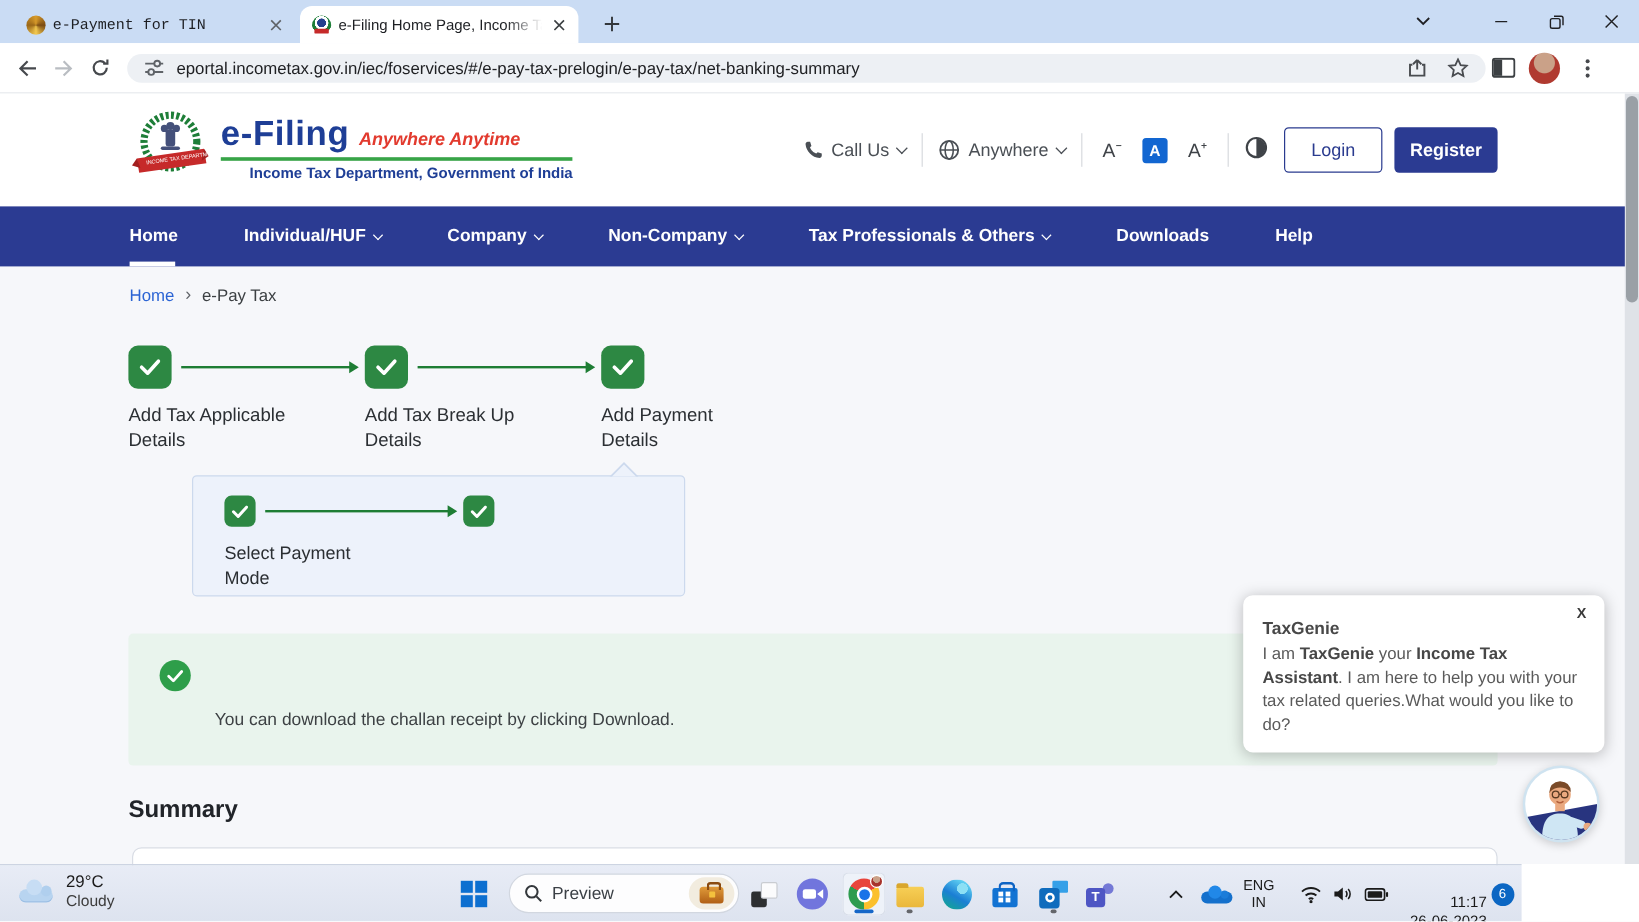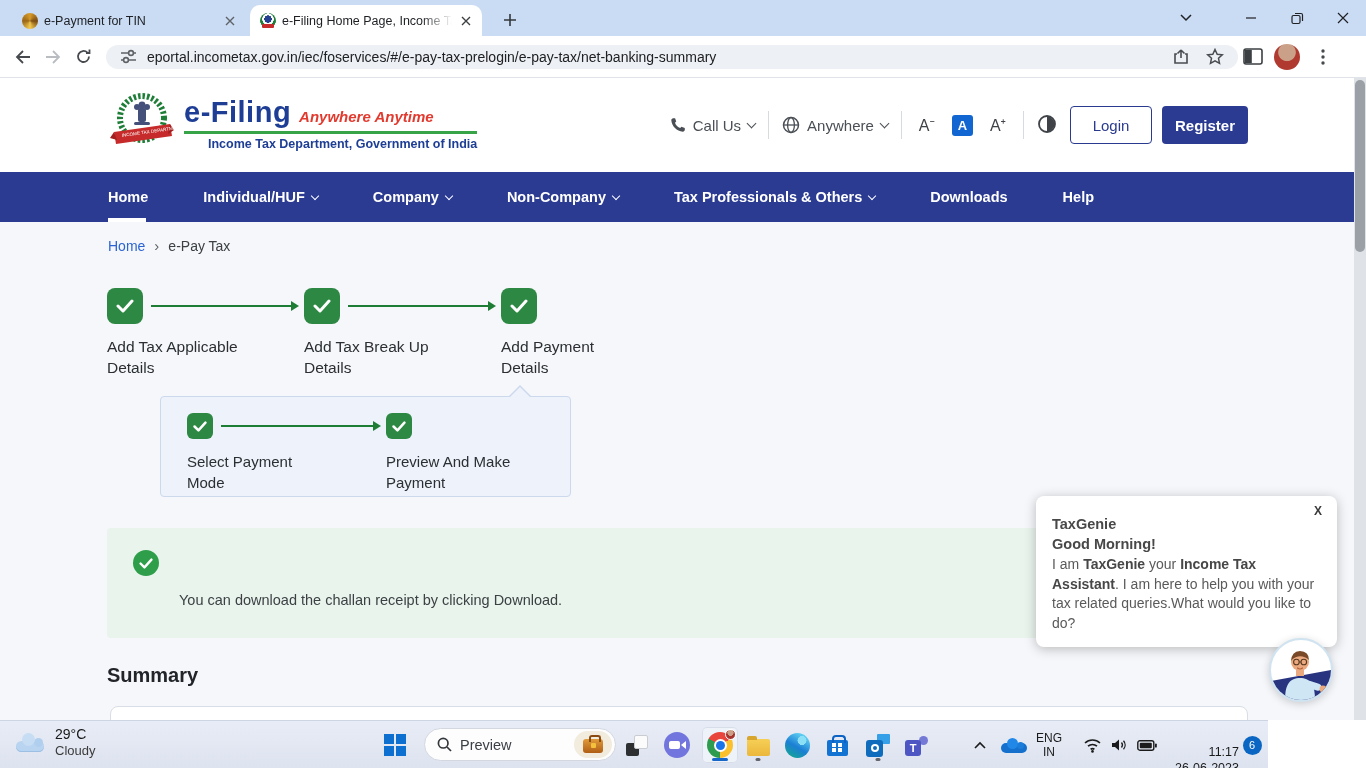--- a/index.html
+++ b/index.html
@@ -2,21 +2,21 @@
 <html><head>
 <meta charset="utf-8">
 <style>
   * { margin:0; padding:0; box-sizing:border-box; }
   body { font-family:"Liberation Sans", sans-serif; }
   .screen { position:relative; width:1366px; height:768px; overflow:hidden; background:#fff; }
 
   
   .titlebar { position:absolute; left:0; top:0; width:1366px; height:36px; background:#cadcf4; }
   .tab { position:absolute; top:5px; height:31px; display:flex; align-items:center; padding:0 8px 0 10px; font-size:12.5px; color:#1d1f23; border-radius:10px 10px 0 0; cursor:default; }
-  .tab.inactive { left:12px; width:234px; }
+  .tab.inactive { left:12px; width:234px;font-family:Liberation Mono, monospace; }
   .tab.active { left:250px; width:232px; background:#fff; }
   .tab-title { flex:1; white-space:nowrap; overflow:hidden; margin:0 6px; -webkit-mask-image:linear-gradient(90deg,#000 82%,transparent); mask-image:linear-gradient(90deg,#000 82%,transparent); }
   .tab-close { width:16px; height:16px; display:flex; align-items:center; justify-content:center; border-radius:50%; color:#5f6368; }
   .fav-tin { width:16px; height:16px; border-radius:50%; background:conic-gradient(#d89b2a,#7a4a12,#f3c94f,#9a6617,#d89b2a); flex:0 0 auto; }
   .fav-efiling { width:16px; height:16px; border-radius:50%; background:radial-gradient(circle at 50% 38%, #24408e 0 28%, #fff 30% 44%, #1e7e38 46% 66%, #fff 68%); position:relative; flex:0 0 auto; }
   .fav-efiling::after { content:""; position:absolute; left:2px; bottom:1px; width:12px; height:4px; background:#c62a2a; border-radius:1px; }
   .newtab { position:absolute; left:496px; top:6px; width:28px; height:28px; display:flex; align-items:center; justify-content:center; border-radius:50%; }
   .winctls { position:absolute; right:0; top:0; height:36px; display:flex; }
   .winbtn { width:46px; height:36px; display:flex; align-items:center; justify-content:center; color:#202124; }
   .tabchev { position:absolute; right:160px; top:0; width:40px; height:36px; display:flex; align-items:center; justify-content:center; }
@@ -381,40 +381,38 @@
               <path d="M2 7 L7 12 L16 2" fill="none" stroke="#fff" stroke-width="3.2" stroke-linecap="round" stroke-linejoin="round"></path>
             </svg>
         </div>
         <div class="sub-arrow" style="left:60px; width:158px;"></div>
         <div class="sub-sq" style="left:225px;">
           <svg width="14" height="11" viewBox="0 0 18 14">
               <path d="M2 7 L7 12 L16 2" fill="none" stroke="#fff" stroke-width="3.2" stroke-linecap="round" stroke-linejoin="round"></path>
             </svg>
         </div>
         <div class="sub-lbl" style="left:26px; width:115px;">Select Payment Mode</div>
-        <div class="sub-lbl" style="left:225px; width:135px;">Preview And Make Payment</div>
       </div>
 
       <div class="banner">
         <div class="banner-check">
           <svg width="14" height="11" viewBox="0 0 18 14">
               <path d="M2 7 L7 12 L16 2" fill="none" stroke="#fff" stroke-width="3" stroke-linecap="round" stroke-linejoin="round"></path>
             </svg>
         </div>
         <div class="banner-msg">You can download the challan receipt by clicking Download.</div>
       </div>
 
       <div class="summary-h">Summary</div>
       <div class="summary-card"></div>
     </div>
 
     <div class="tg-popup">
       <div class="tg-close">X</div>
       <div class="tg-name">TaxGenie</div>
-      <div class="tg-greet">Good Morning!</div>
       <div class="tg-msg"><span>I am </span><b>TaxGenie</b><span> your </span><b>Income Tax Assistant</b><span>. I am here to help you with your tax related queries.What would you like to do?</span></div>
     </div>
 
     <div class="tg-avatar">
       <svg width="60" height="60" viewBox="0 0 60 60">
         <polygon points="0,41 60,30 60,60 0,60" fill="#28347f"></polygon>
         <path d="M14 60 C14 44 19 38 29 38 C39 38 44 44 44 60 Z" fill="#cfe6f4"></path>
         <rect x="36" y="40" width="16" height="7" rx="3.5" transform="rotate(18 36 40)" fill="#cfe6f4"></rect>
         <circle cx="52" cy="49" r="3.4" fill="#eaa97f"></circle>
         <rect x="25" y="28" width="8" height="8" fill="#eaa97f"></rect>

